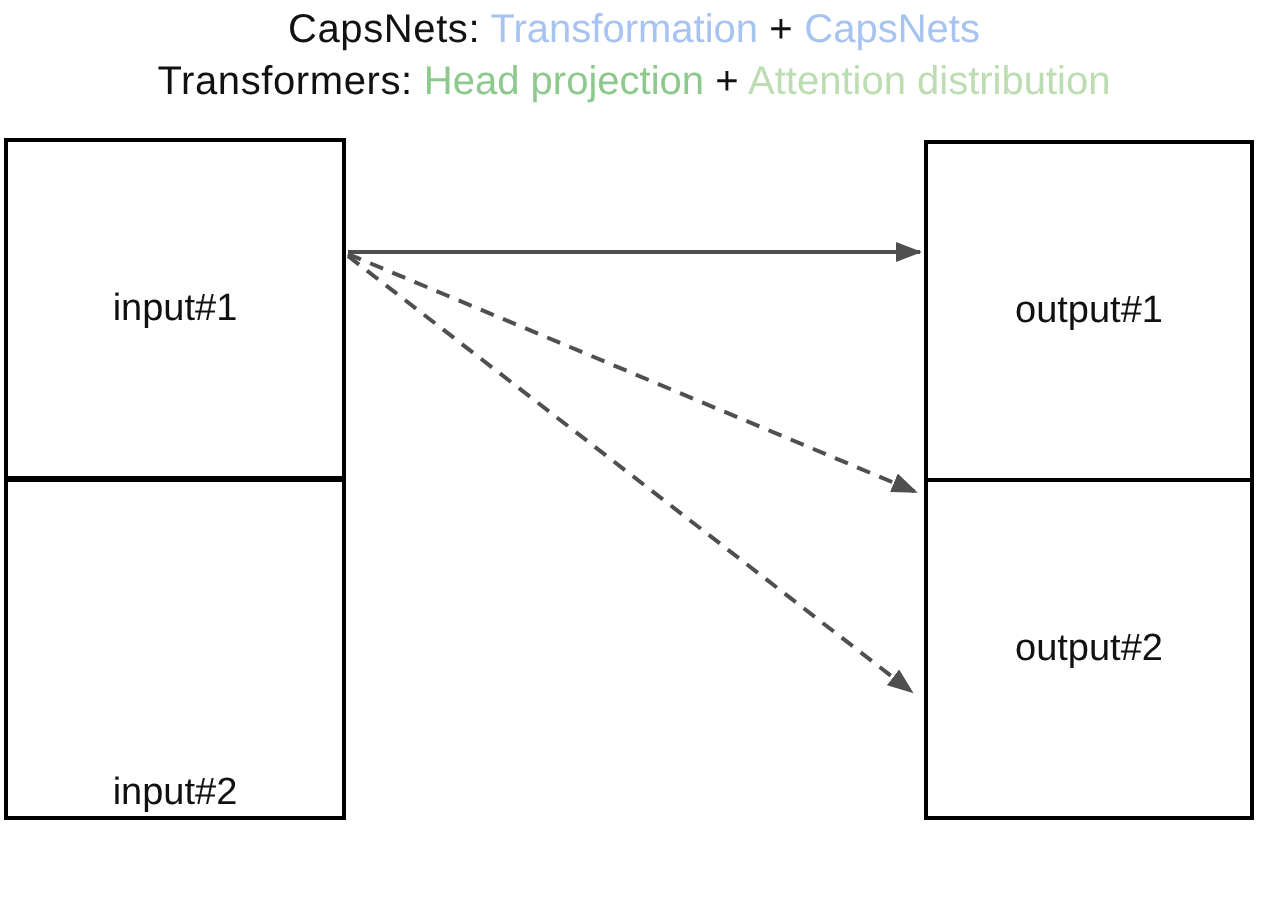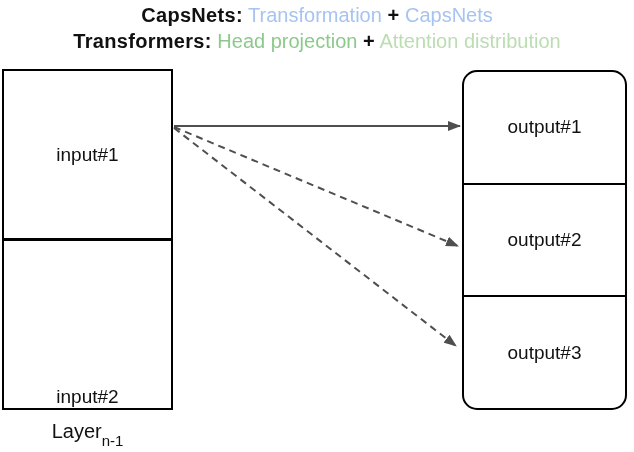--- a/index.html
+++ b/index.html
@@ -21,39 +21,39 @@
     top: 2px;
     left: 0;
     width: 100%;
     text-align: center;
     line-height: 26px;
     font-size: 20px;
     color: var(--text, #111111);
     white-space: nowrap;
   }
   .title .prefix, .title .plus {
-    font-weight: bold;
+    font-weight: normal;
     color: var(--text, #111111);
     letter-spacing: 0.3px;
   }
   .term-blue   { color: var(--capsnets-term, #a6c3f2); margin-top: 47px; }
   .term-green  { color: var(--head-projection, #8dc98d); }
   .term-pale   { color: var(--attention-distribution, #bcdcb2); }
 
   
   .column {
     position: absolute;
     box-sizing: border-box;
     border: 2px solid var(--box-border, #000);
     background: #ffffff;
     display: flex;
     flex-direction: column;
   }
   .column.left  { left: 2px;   top: 69px; width: 171px; height: 341px; }
-  .column.right { left: 462px; top: 70px; width: 165px; height: 340px; border-radius: 15px; }
+  .column.right { left: 462px; top: 70px; width: 165px; height: 340px; }
   .cell {
     flex: 1;
     display: flex;
     align-items: center;
     justify-content: center;
     font-size: 19px;
     color: var(--text, #111111);
   }
   .column.left  .cell + .cell { border-top: 3px solid var(--box-border, #000); align-items: flex-end; }
   .column.right .cell + .cell { border-top: 2px solid var(--box-border, #000); }
@@ -117,33 +117,27 @@
     </div>
   </div>
 
   <div class="column right">
     <div class="cell">
       <span>output#1</span>
     </div>
     <div class="cell">
       <span>output#2</span>
     </div>
-    <div class="cell">
-      <span>output#3</span>
-    </div>
   </div>
 
   <svg class="arrows" id="arrows-svg" width="634" height="452" viewBox="0 0 634 452" xmlns="http://www.w3.org/2000/svg">
     <defs>
       <marker id="arrowhead" markerWidth="13" markerHeight="10" refX="12" refY="5" orient="auto" markerUnits="userSpaceOnUse">
         <path d="M0,0 L13,5 L0,10 Z" style="fill: var(--arrow, #4f4f4f);"></path>
       </marker>
     </defs>
   <line x1="174" y1="126" x2="460" y2="126" class="arrow-line solid" marker-end="url(#arrowhead)"></line>
       <line x1="174" y1="127" x2="458" y2="246" class="arrow-line dashed" marker-end="url(#arrowhead)"></line>
       <line x1="174" y1="128" x2="456" y2="346" class="arrow-line dashed" marker-end="url(#arrowhead)"></line>
     </svg>
 
-  <div class="layer-label left">
-    <span>Layer</span><span class="sub">n-1</span>
-  </div>
 
 </div>
 
 </body></html>

